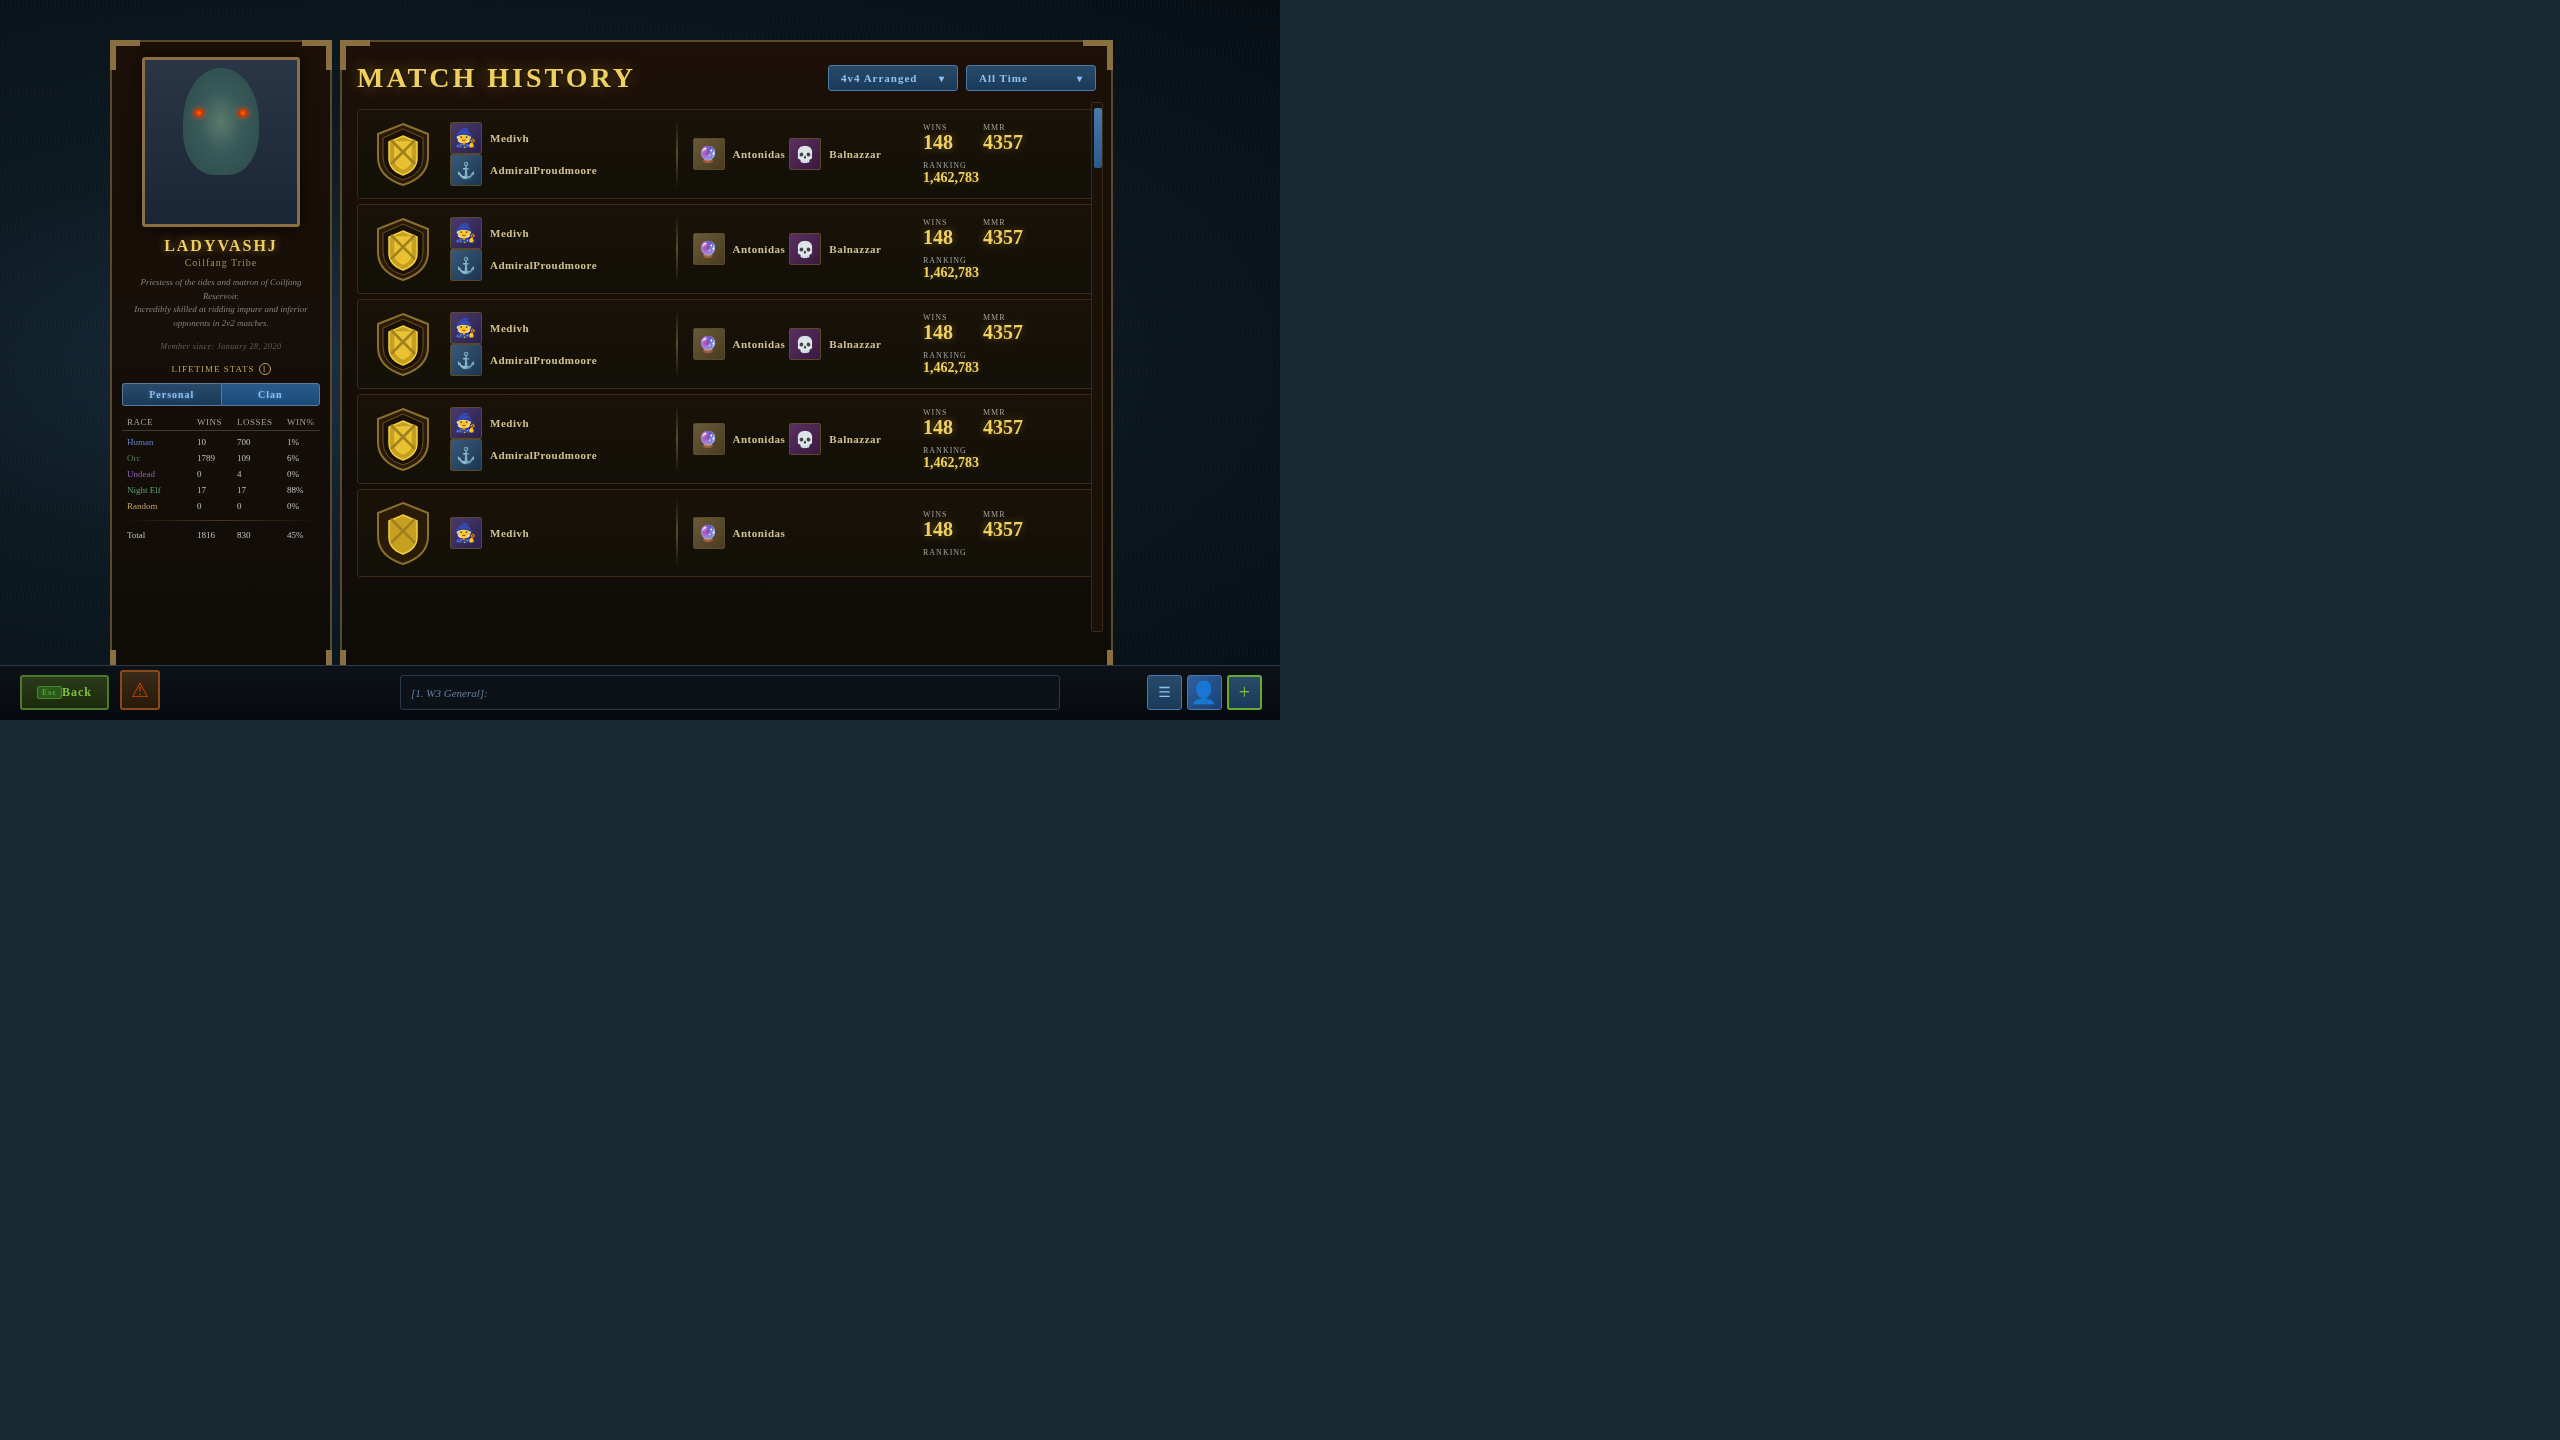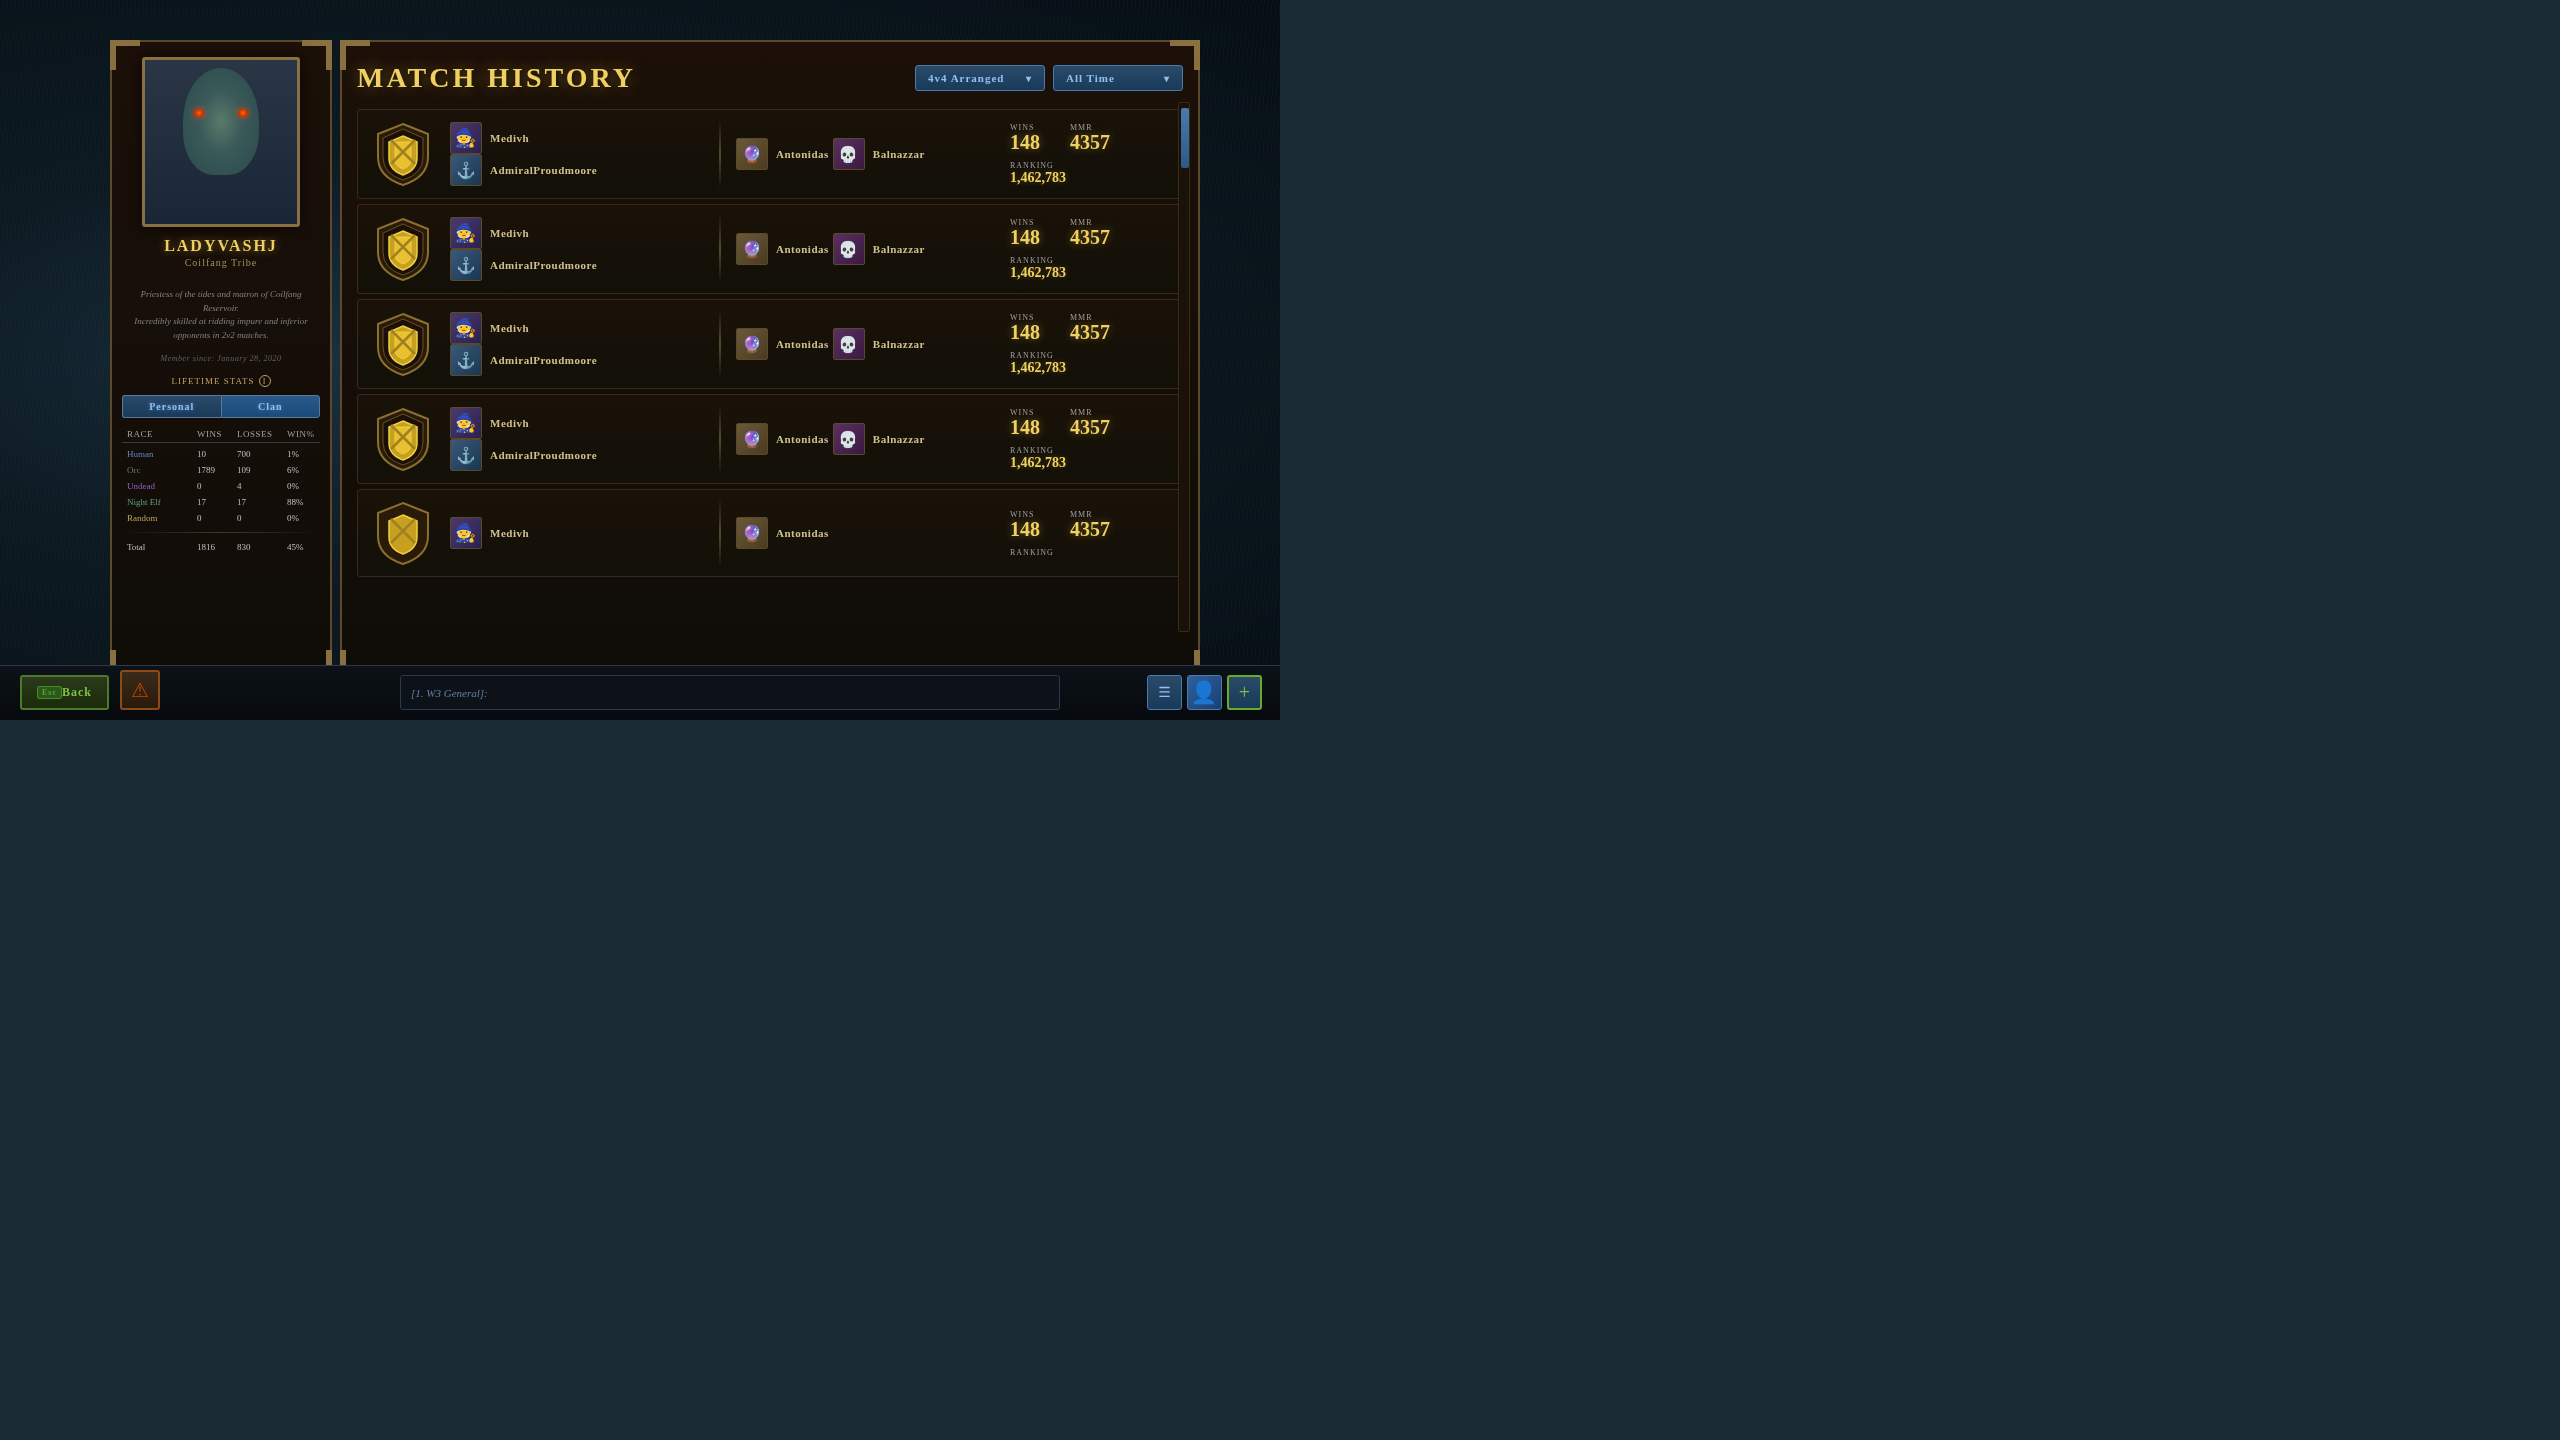--- a/index.html
+++ b/index.html
@@ -126,21 +126,21 @@
       text-transform: uppercase;
       letter-spacing: 2px;
       margin-bottom: 2px;
       text-shadow: 0 0 8px rgba(240,200,80,0.5);
     }
 
     .player-clan {
       font-size: 10px;
       color: #a09060;
       letter-spacing: 1px;
-      margin-bottom: 20px;
+      margin-bottom: 8px;
       text-align: right;
     }
 
     .player-bio {
       font-size: 9px;
       color: #808080;
       text-align: center;
       line-height: 1.5;
       padding: 0 5px;
       margin-bottom: 12px;
@@ -253,21 +253,21 @@
     .stats-row .win-pct {
       color: #c0c0c0;
       font-size: 9px;
     }
 
     
     .match-history-panel {
       position: absolute;
       left: 340px;
       top: 40px;
-      width: 860px;
+      width: 773px;
       height: 640px;
       background: linear-gradient(180deg, #1c1008 0%, #0f0c08 100%);
       border: 2px solid #5a4a2a;
       border-radius: 4px;
       padding: 20px 15px;
     }
 
     .match-header-row {
       display: flex;
       align-items: center;

